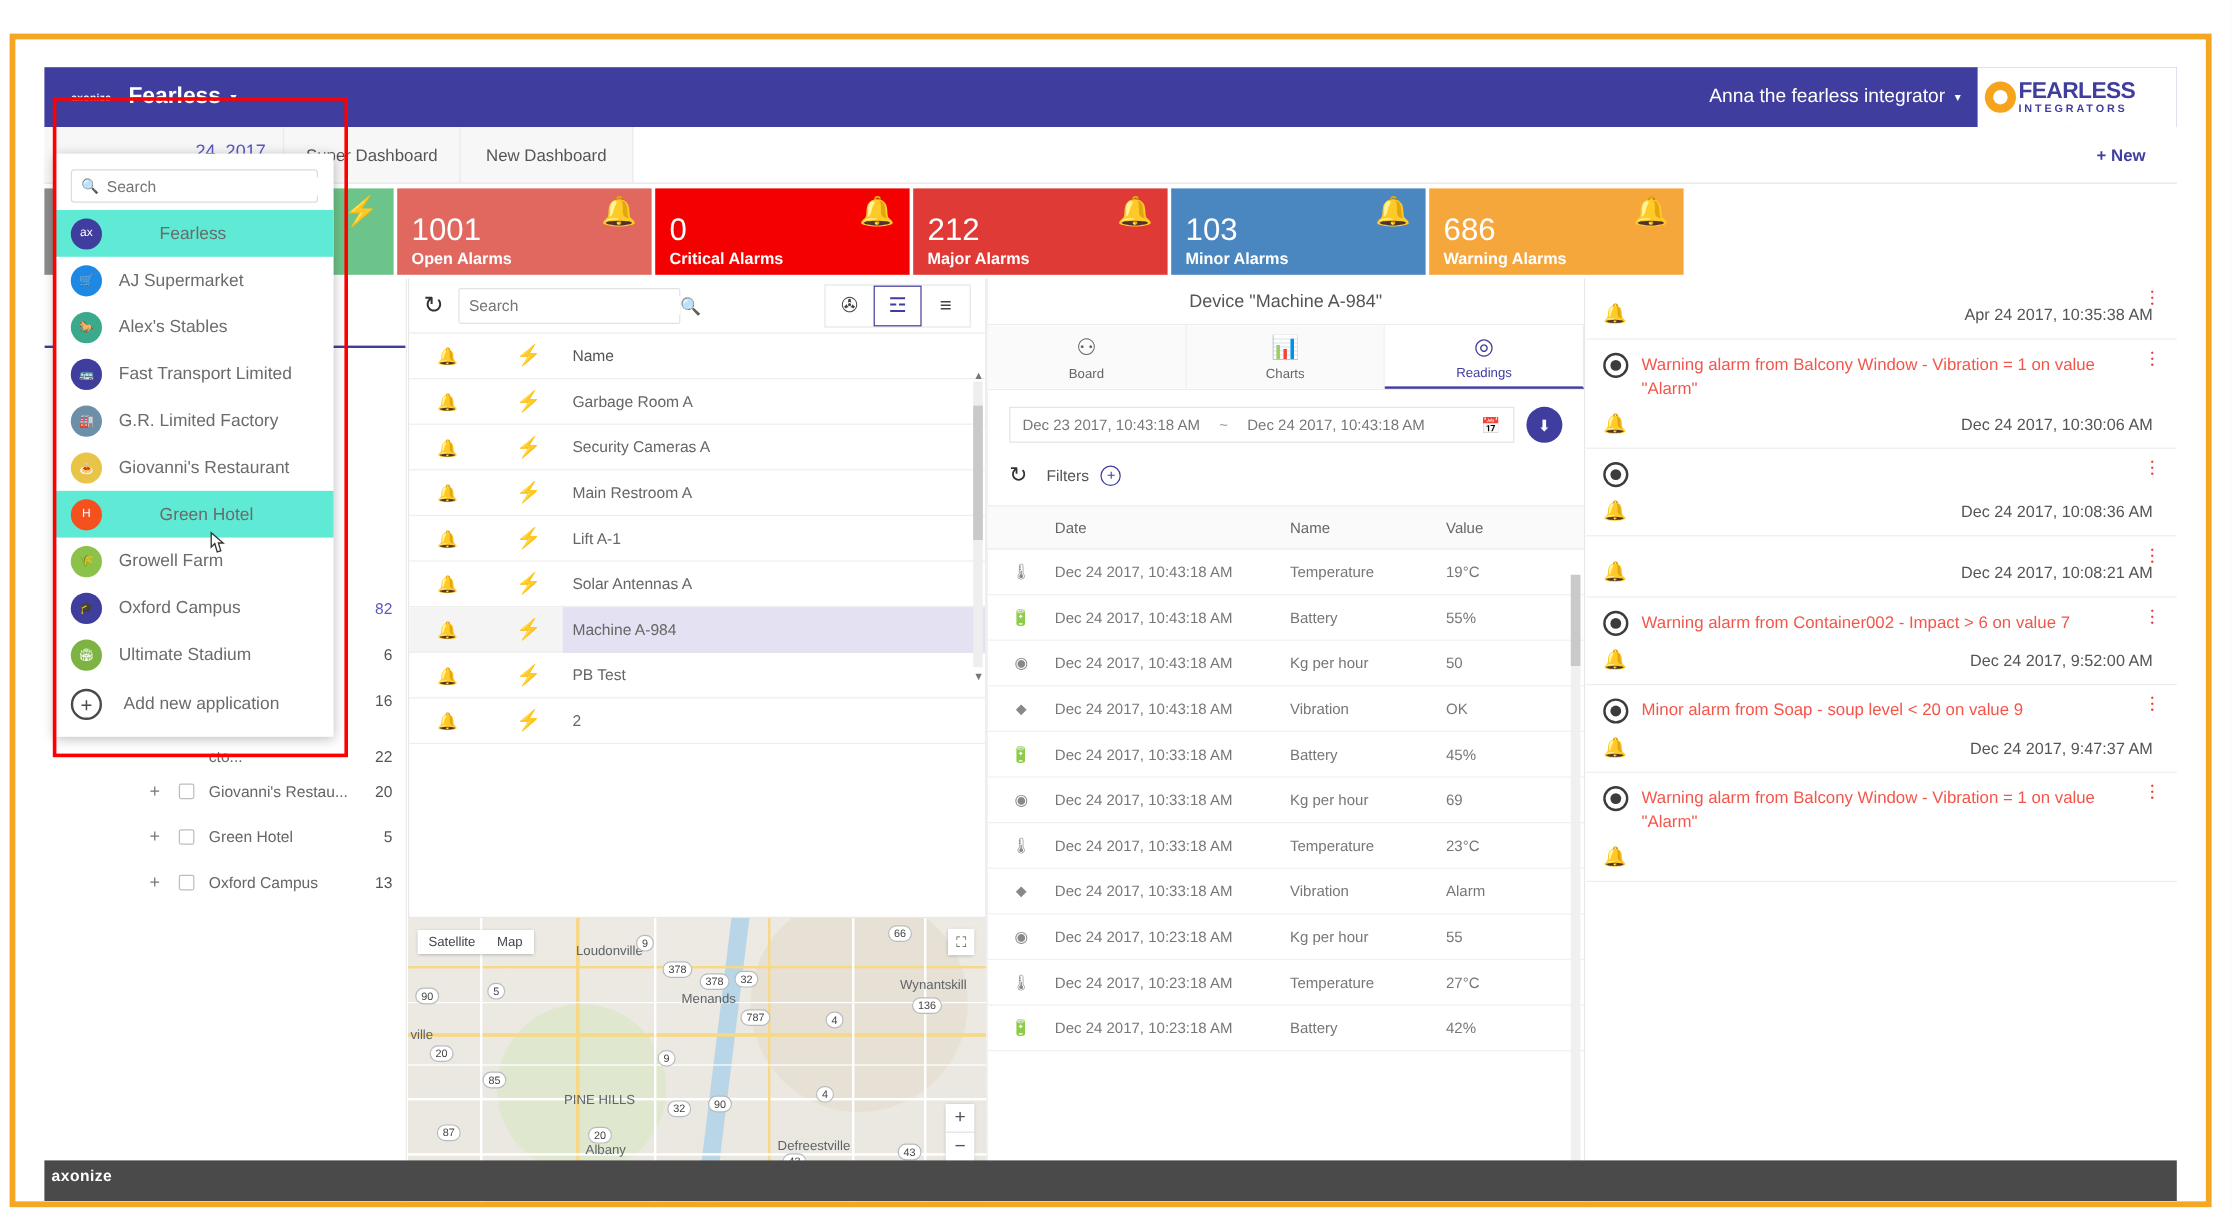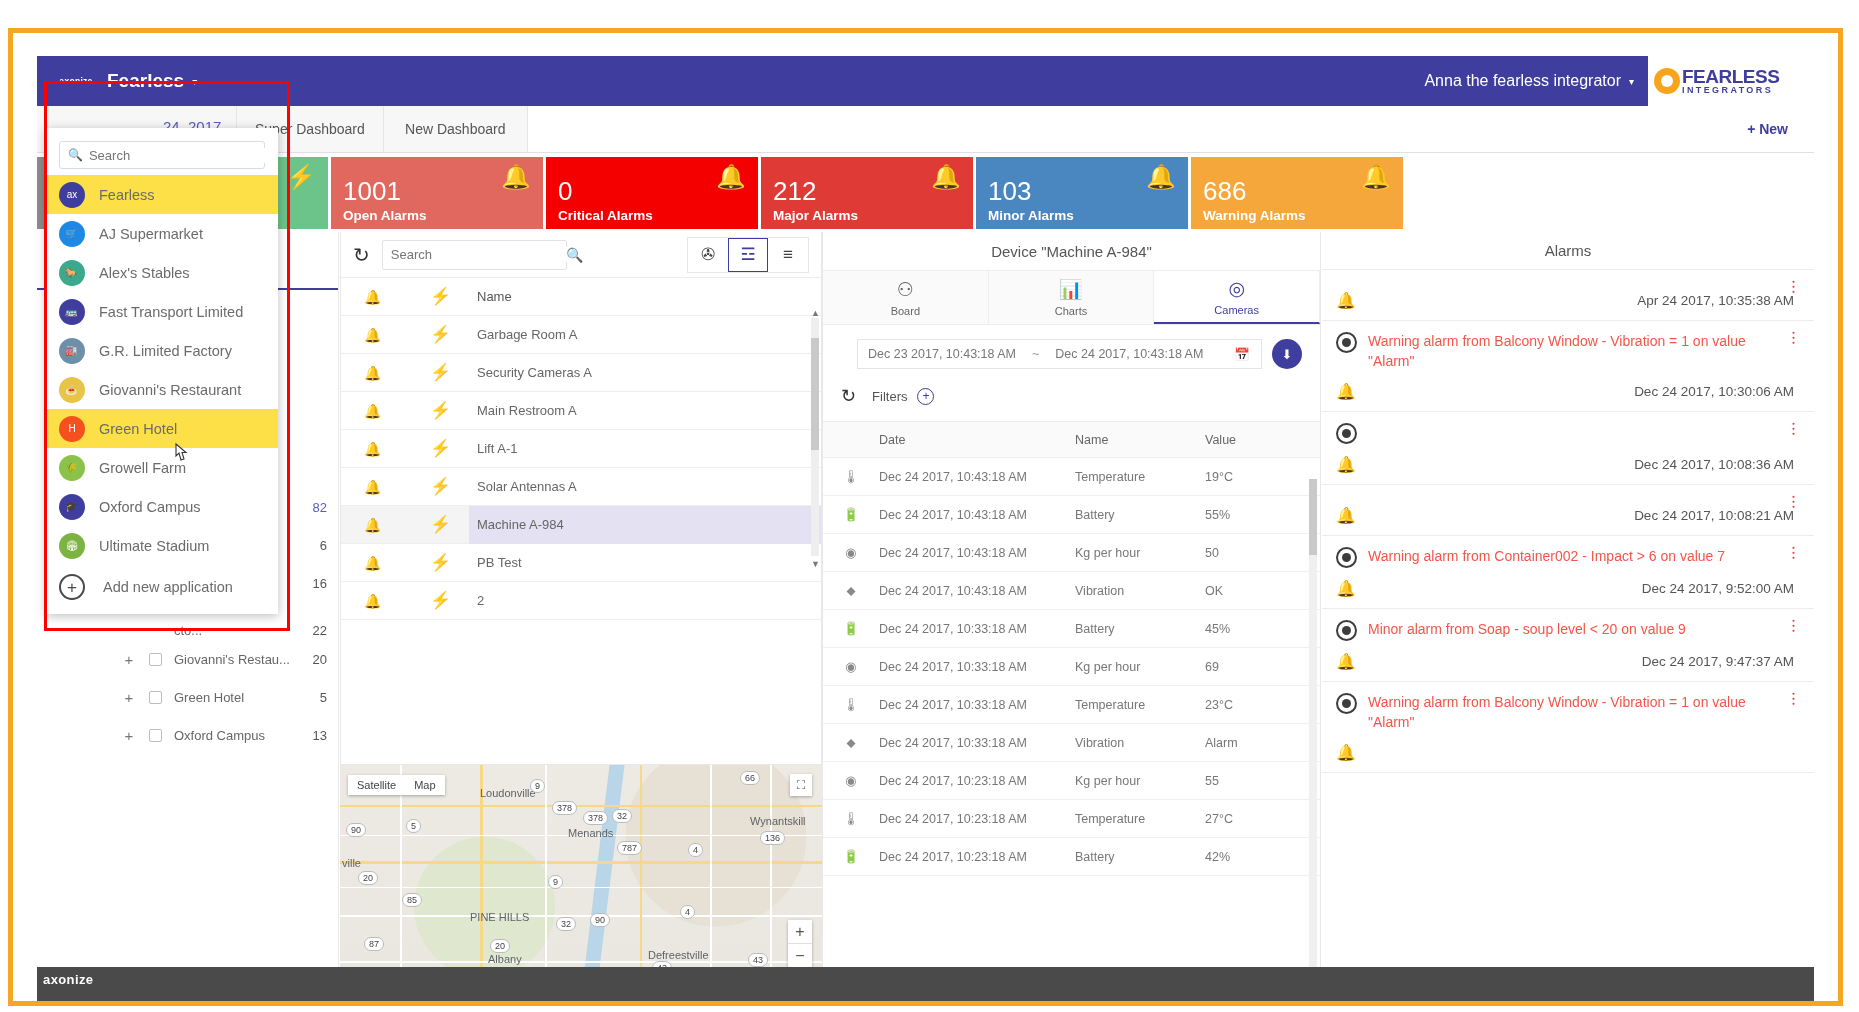--- a/index.html
+++ b/index.html
@@ -181,21 +181,21 @@
     border-left:1px solid #e8e8e8;border-right:1px solid #e8e8e8;
   }
   .detail-title{height:38px;display:flex;align-items:center;justify-content:center;font-size:15px;color:#555;}
   .detail-tabs{display:flex;border-top:1px solid #ededed;border-bottom:1px solid #ededed;}
   .dtab{
     flex:1;height:53px;display:flex;flex-direction:column;align-items:center;justify-content:center;
     font-size:11px;color:#666;background:#fafafa;border-right:1px solid #ededed;
   }
   .dtab.active{background:#ffffff;color:#3f3d9e;border-bottom:2px solid #3f3d9e;}
   .dtab .di{font-size:19px;margin-bottom:4px;}
-  .daterow{display:flex;padding:14px 18px 0 34px;}
+  .daterow{display:flex;padding:14px 18px 0 18px;}
   .datebox{
     flex:1;height:30px;border:1px solid #e4e4e4;display:flex;align-items:center;
     font-size:12.5px;color:#777;padding:0 10px;
   }
   .datebox .tilde{margin:0 16px;color:#999;}
   .datebox .cal{margin-left:auto;color:#bbb;font-size:13px;}
   .dlbtn{
     width:30px;height:30px;border-radius:50%;background:#3f3d9e;color:#fff;margin-left:10px;
     display:flex;align-items:center;justify-content:center;font-size:13px;
   }
@@ -249,21 +249,21 @@
     box-shadow:0 2px 10px rgba(0,0,0,.26);z-index:55;
   }
   .sw-search{
     margin:13px 13px 6px 13px;height:28px;border:1px solid #dcdcdc;border-radius:3px;
     display:flex;align-items:center;padding:0 8px;
   }
   .sw-search .mag{color:#bbb;font-size:12px;margin-right:6px;}
   .sw-search input{border:none;outline:none;flex:1;font-size:13px;color:#9a9a9a;
     font-family:"Liberation Sans",sans-serif;}
   .sw-item{height:39px;display:flex;align-items:center;padding:0 0 0 13px;font-size:14.5px;color:#6b6b6b;}
-  .sw-item.hl{background:#fde047;}
+  .sw-item.hl{background:#5eead4;gap:34px;}
   .sw-av{width:26px;height:26px;border-radius:50%;margin-right:14px;flex:0 0 auto;
     display:flex;align-items:center;justify-content:center;font-size:10px;color:#fff;overflow:hidden;}
   .sw-add{height:44px;display:flex;align-items:center;padding-left:13px;font-size:14.5px;color:#6b6b6b;}
   .sw-add .pl{
     width:26px;height:26px;border:2px solid #4a4a4a;border-radius:50%;color:#4a4a4a;margin-right:18px;
     display:flex;align-items:center;justify-content:center;font-size:17px;line-height:1;flex:0 0 auto;
   }
   .cursor{
     position:absolute;left:160px;top:407px;width:22px;height:26px;z-index:70;
   }
@@ -532,21 +532,21 @@
           <div class="dtab">
             <div class="di">⚇</div>
             <div>Board</div>
           </div>
           <div class="dtab">
             <div class="di">📊</div>
             <div>Charts</div>
           </div>
           <div class="dtab active">
             <div class="di">◎</div>
-            <div>Cameras</div>
+            <div>Readings</div>
           </div>
         </div>
       <div class="daterow">
         <div class="datebox">
           <span>Dec 23 2017, 10:43:18 AM</span>
           <span class="tilde">~</span>
           <span>Dec 24 2017, 10:43:18 AM</span>
           <span class="cal">📅</span>
         </div>
         <div class="dlbtn">
@@ -632,21 +632,20 @@
             <div class="rd-val">42%</div>
           </div>
         </div>
       <div class="rd-scroll">
         <div class="trk"></div>
         <div class="thb"></div>
       </div>
     </div>
 
     <div id="alarms">
-      <div class="al-title">Alarms</div>
       <div id="alrows">
           <div class="al-item">
             <div class="al-kebab">︙</div>
             <div class="al-bot">
               <div class="al-bell">🔔</div>
               <div class="al-time">Apr 24 2017, 10:35:38 AM</div>
             </div>
           </div>
           <div class="al-item">
             <div class="al-kebab">︙</div>

